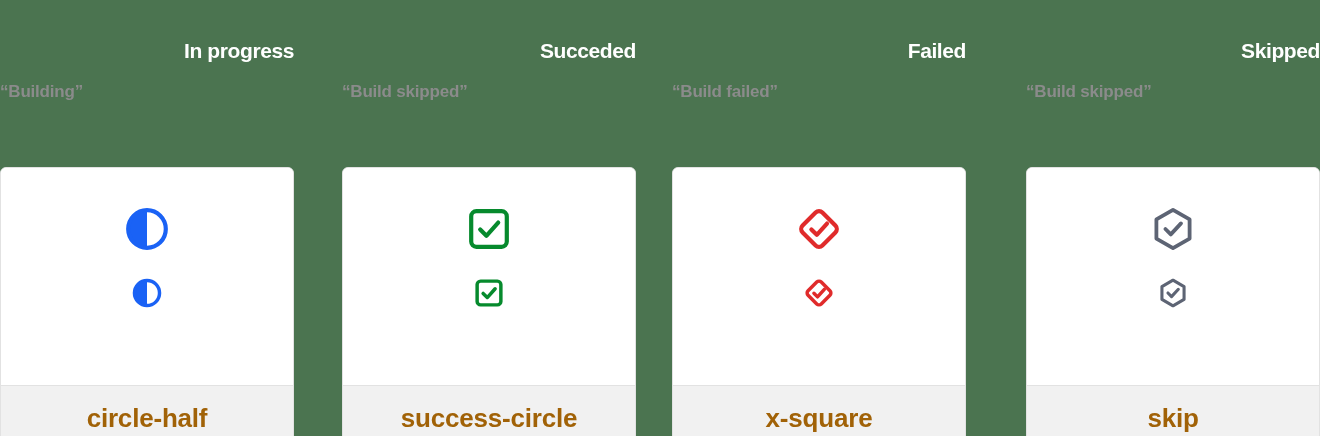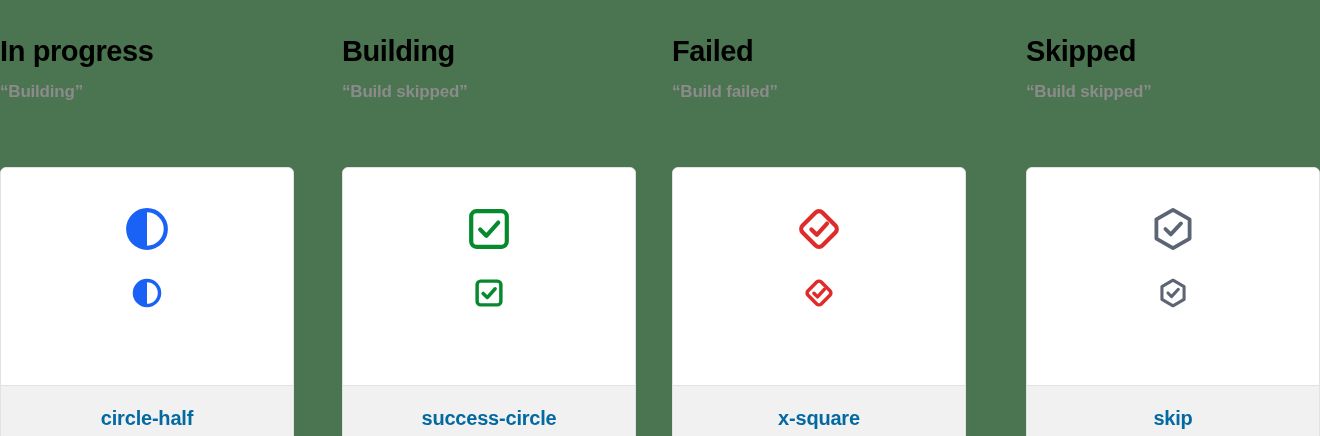--- a/index.html
+++ b/index.html
@@ -35,26 +35,27 @@
   .col-2 { left: 624px; }
   .col-3 { left: 978px; }
 
   .col-head {
     position: absolute;
     left: 48px;
     top: 34px;
     width: 294px;
   }
   .col-title {
-    font-size: 29px;
+    font-size: 21px;
     font-weight: 700;
     letter-spacing: -0.4px;
-    color: #000000;
+    color: #ffffff;
     line-height: 34px;
     white-space: nowrap;
+    text-align: right;
   }
   .col-sub {
     margin-top: 12px;
     font-size: 17px;
     font-weight: 700;
     letter-spacing: -0.2px;
     color: #8b8b8b;
     line-height: 24px;
     white-space: nowrap;
   }
@@ -93,24 +94,24 @@
 
   .card-footer {
     flex: 0 0 66px;
     background: #f1f1f1;
     border-top: 1px solid #e2e2e2;
     display: flex;
     align-items: center;
     justify-content: center;
   }
   .card-footer-label {
-    font-size: 20px;
+    font-size: 26px;
     font-weight: 700;
     letter-spacing: -0.2px;
-    color: #0369a1;
+    color: #a16207;
     white-space: nowrap;
   }
 </style>
 </head>
 <body>
 
 <div class="board">
 
   <div class="column col-0">
     <div class="col-head">
@@ -133,21 +134,21 @@
         </span>
       </div>
       <div class="card-footer">
         <span class="card-footer-label">circle-half</span>
       </div>
     </div>
   </div>
 
   <div class="column col-1">
     <div class="col-head">
-      <div class="col-title">Building</div>
+      <div class="col-title">Succeded</div>
       <div class="col-sub">“Build skipped”</div>
     </div>
     <div class="card">
       <div class="card-body">
         <span class="icon-slot large">
           <svg viewBox="0 0 24 24" fill="none">
             <rect x="3.1" y="3.1" width="17.8" height="17.8" rx="2.6" stroke="#068a2d" stroke-width="2.1"></rect>
             <path d="M7.6 12.3 L10.7 15.4 L16.6 8.8" stroke="#068a2d" stroke-width="2.1" stroke-linecap="round" stroke-linejoin="round"></path>
           </svg>
         </span>

